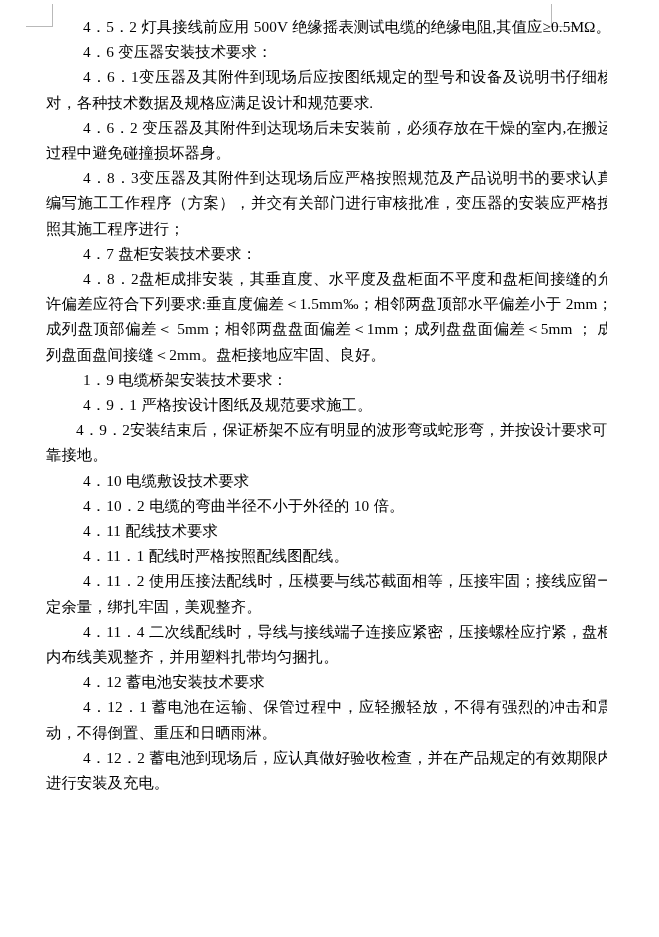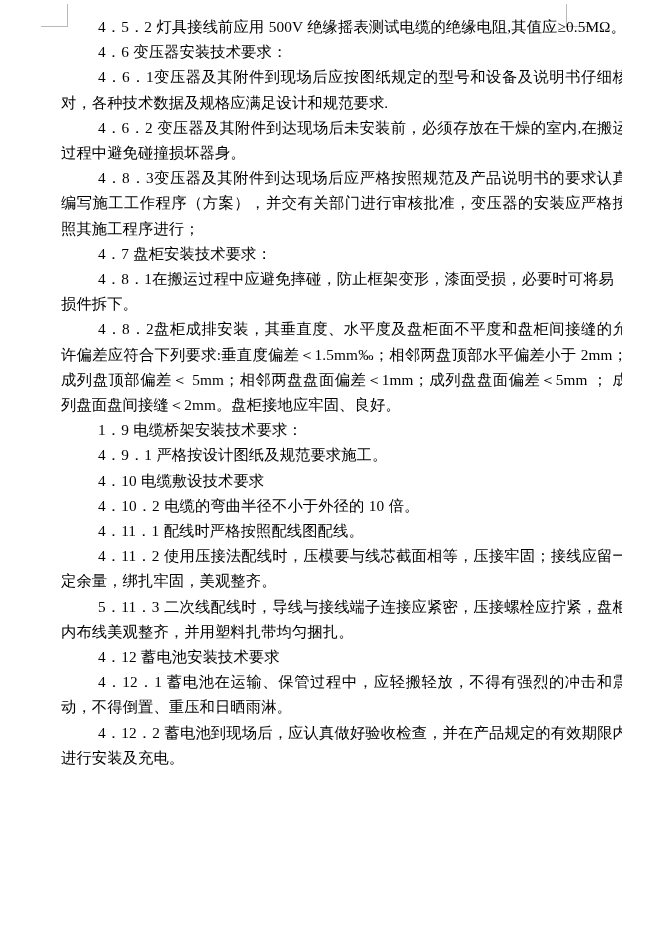--- a/index.html
+++ b/index.html
@@ -7,21 +7,20 @@
     padding: 0;
     background: #ffffff;
   }
   .page {
     position: relative;
     width: 607px;
     height: 937px;
     background: #ffffff;
     overflow: hidden;
     font-family: "Liberation Serif", "DejaVu Serif", serif;
-    margin-left: 15px;
   }
 
   
   .crop-mark {
     position: absolute;
     width: 26px;
     height: 22px;
     border-color: #b9b9b9;
     border-style: solid;
   }
@@ -71,28 +70,29 @@
   <div class="crop-mark crop-tl"></div>
   <div class="crop-mark crop-tr"></div>
 
   <div class="body-text">
     <p class="para oneline">4．5．2 灯具接线前应用 500V 绝缘摇表测试电缆的绝缘电阻,其值应≥0.5MΩ。</p>
     <p class="para oneline">4．6 变压器安装技术要求：</p>
     <p class="para">4．6．1变压器及其附件到现场后应按图纸规定的型号和设备及说明书仔细核对，各种技术数据及规格应满足设计和规范要求.</p>
     <p class="para">4．6．2 变压器及其附件到达现场后未安装前，必须存放在干燥的室内,在搬运过程中避免碰撞损坏器身。</p>
     <p class="para">4．8．3变压器及其附件到达现场后应严格按照规范及产品说明书的要求认真编写施工工作程序（方案），并交有关部门进行审核批准，变压器的安装应严格按照其施工程序进行；</p>
     <p class="para oneline">4．7 盘柜安装技术要求：</p>
-    <p class="para oneline">4．8．1在搬运过程中应避免摔碰，防止框架变形，漆面受损，必要时可将易损件拆下。</p>
     <p class="para">4．8．2盘柜成排安装，其垂直度、水平度及盘柜面不平度和盘柜间接缝的允许偏差应符合下列要求:垂直度偏差＜1.5mm‰；相邻两盘顶部水平偏差小于 2mm；成列盘顶部偏差＜ 5mm；相邻两盘盘面偏差＜1mm；成列盘盘面偏差＜5mm ； 成列盘面盘间接缝＜2mm。盘柜接地应牢固、良好。</p>
     <p class="para oneline">1．9 电缆桥架安装技术要求：</p>
     <p class="para oneline">4．9．1 严格按设计图纸及规范要求施工。</p>
+    <p class="para oneline tight">4．9．2安装结束后，保证桥架不应有明显的波形弯或蛇形弯，并按设计要求可靠接地。</p>
     <p class="para oneline">4．10 电缆敷设技术要求</p>
     <p class="para oneline">4．10．2 电缆的弯曲半径不小于外径的 10 倍。</p>
+    <p class="para oneline">4．11 配线技术要求</p>
     <p class="para oneline">4．11．1 配线时严格按照配线图配线。</p>
     <p class="para">4．11．2 使用压接法配线时，压模要与线芯截面相等，压接牢固；接线应留一定余量，绑扎牢固，美观整齐。</p>
-    <p class="para">5．11．3 二次线配线时，导线与接线端子连接应紧密，压接螺栓应拧紧，盘柜内布线美观整齐，并用塑料扎带均匀捆扎。</p>
+    <p class="para">4．11．4 二次线配线时，导线与接线端子连接应紧密，压接螺栓应拧紧，盘柜内布线美观整齐，并用塑料扎带均匀捆扎。</p>
     <p class="para oneline">4．12 蓄电池安装技术要求</p>
     <p class="para">4．12．1 蓄电池在运输、保管过程中，应轻搬轻放，不得有强烈的冲击和震动，不得倒置、重压和日晒雨淋。</p>
     <p class="para">4．12．2 蓄电池到现场后，应认真做好验收检查，并在产品规定的有效期限内进行安装及充电。</p>
 
   </div>
 
 </div>
 
 </body></html>

